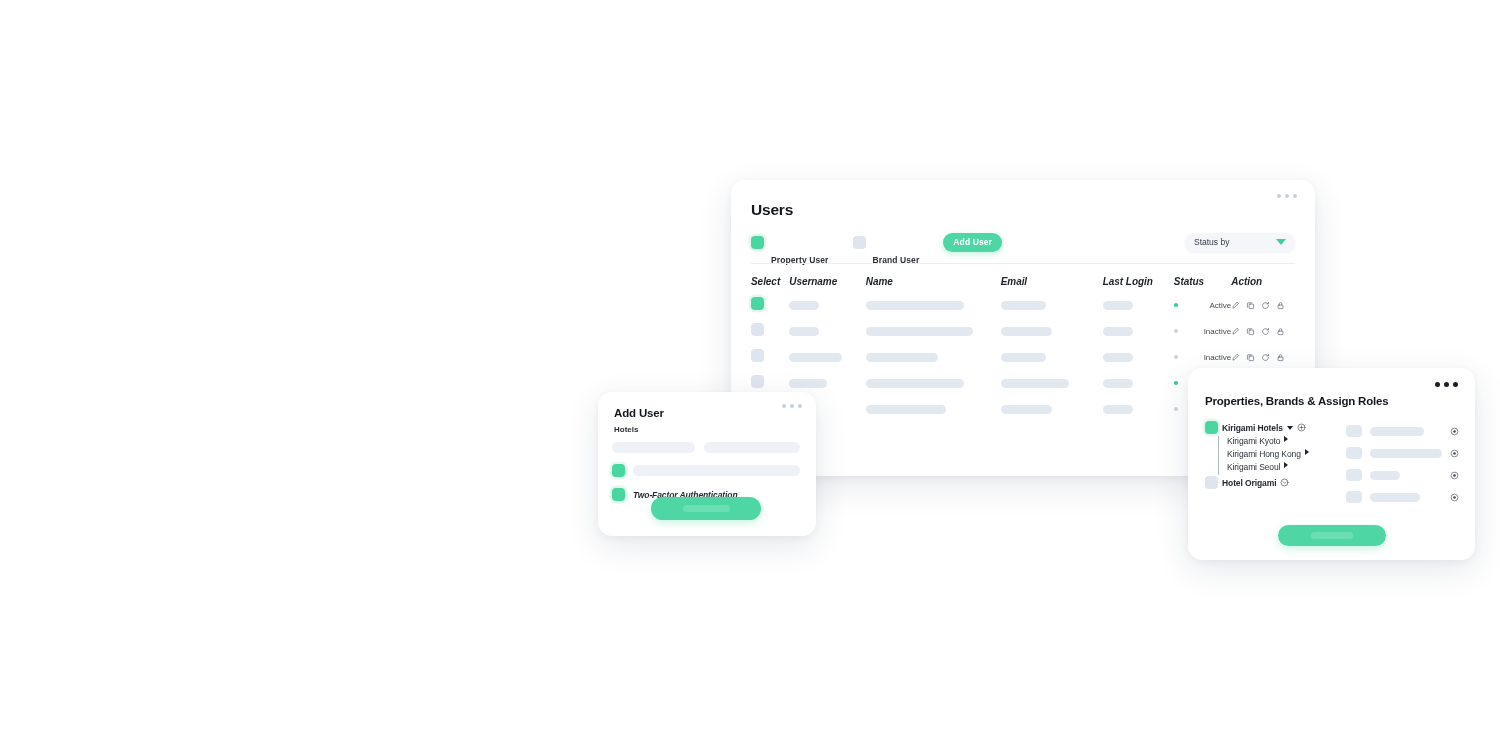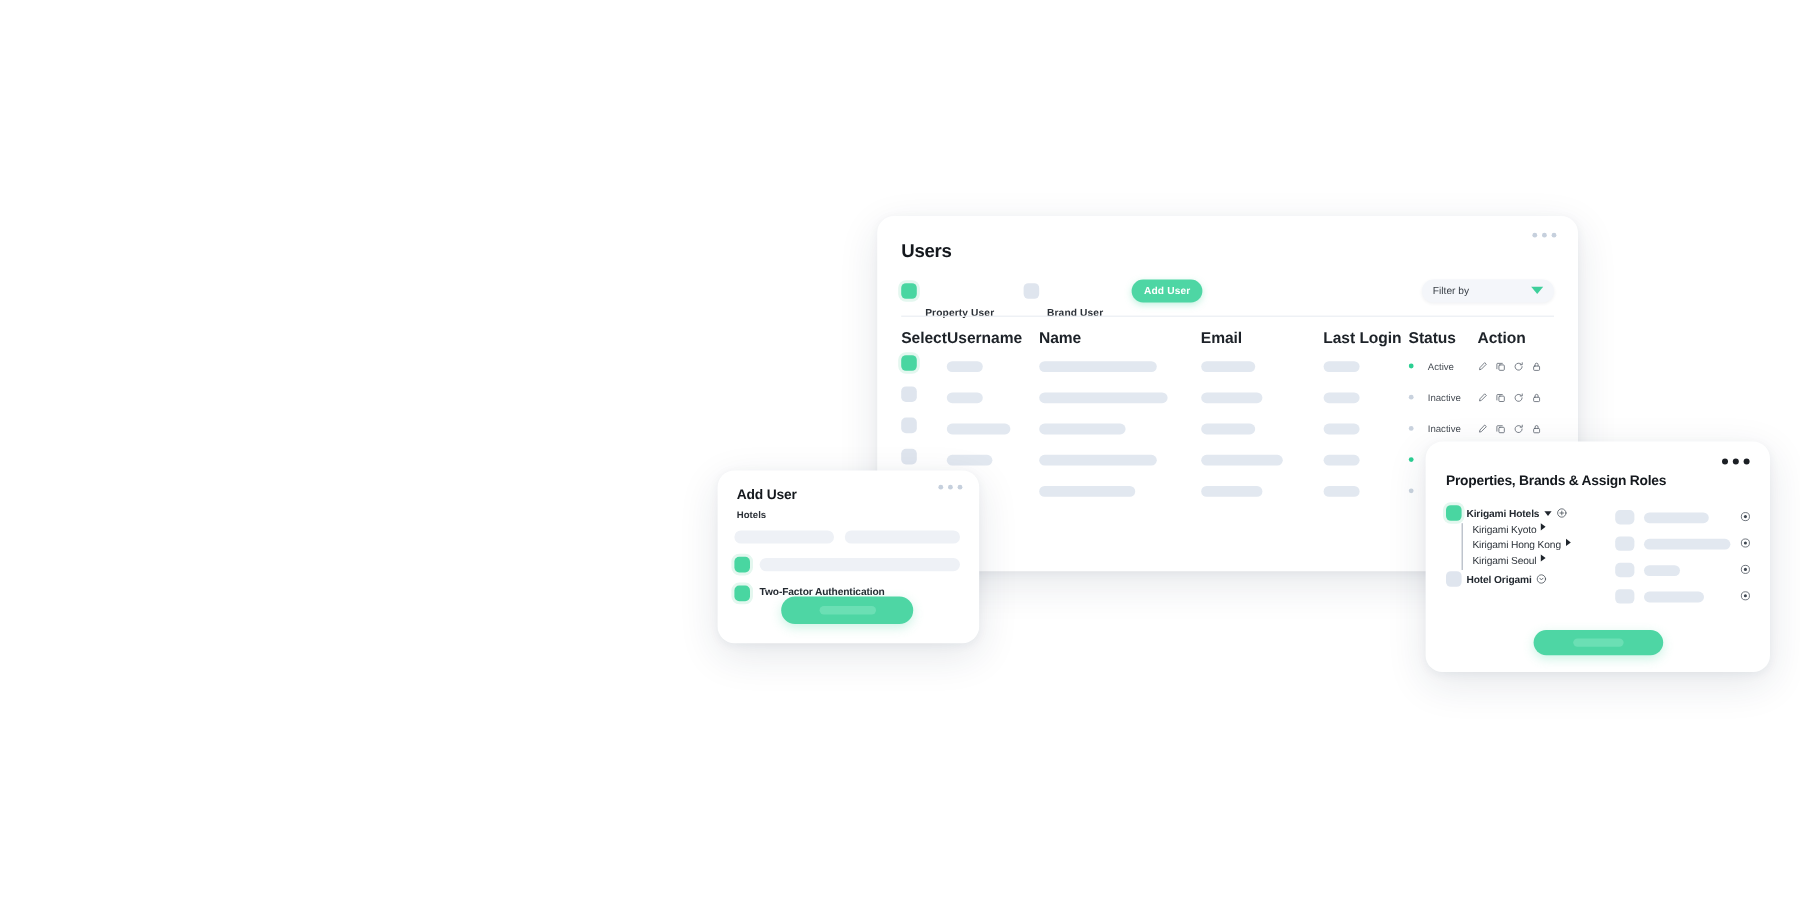--- a/index.html
+++ b/index.html
@@ -137,31 +137,31 @@
     height: 1px; background: #eaeef3;
   }
   .u-table {
     position: absolute; left: 20px; top: 90px; right: 20px;
   }
   .u-row {
     display: flex; align-items: center; height: 26px;
   }
   .u-row.head { height: 22px; }
   .u-row.head > div {
-    font-size: 13px; font-weight: 700; color: #1d2228; letter-spacing: -0.05px;
+    font-size: 10px; font-weight: 700; color: #1d2228; letter-spacing: -0.05px; font-style: italic;
   }
   .c-select { width: 42px; }
   .c-username { width: 84px; }
   .c-name { width: 148px; }
   .c-email { width: 112px; }
   .c-last { width: 78px; }
   .c-status { width: 63px; }
   .c-action { width: 70px; }
 
-  .status-cell { display: flex; align-items: center; gap: 12px; }
+  .status-cell { display: flex; align-items: center; gap: 12px; justify-content: space-between; }
   .status-dot { width: 4px; height: 4px; border-radius: 50%; background: #c9d2de; }
   .status-dot.active { background: #2bcf92; }
   .status-txt { font-size: 8px; color: #474d55; }
 
   .actions { display: flex; gap: 6px; align-items: center; }
   .actions svg { display: block; }
 
   
   #adduser-card {
     left: 598px; top: 392px;
@@ -175,21 +175,21 @@
   }
   .a-sub {
     position: absolute; left: 16px; top: 33px;
     font-size: 8px; font-weight: 700; color: #2b3037;
   }
   .a-fields { position: absolute; left: 14px; top: 50px; right: 16px; }
   .a-line1 { display: flex; gap: 9px; }
   .a-line1 .sk { height: 11px; }
   .a-line2 { display: flex; align-items: center; gap: 8px; margin-top: 11px; }
   .a-line2 .sk { height: 11px; flex: 1; }
-  .a-tfa { display: flex; gap: 8px; margin-top: 11px; }
+  .a-tfa { display: flex; align-items: center; gap: 8px; margin-top: 11px; font-style: italic; }
   .a-tfa .lbl { font-size: 8.5px; font-weight: 700; color: #232930; letter-spacing: -0.1px; }
   .a-submit {
     position: absolute; left: 53px; top: 105px;
     width: 110px; height: 23px;
     background: #4ed6a4; border-radius: 999px; border: none;
     display: flex; align-items: center; justify-content: center;
     cursor: pointer;
     box-shadow: 0 3px 9px rgba(78,214,164,0.30);
   }
   .a-submit .sk { background: #6bdfb4; width: 47px; height: 7px; }
@@ -268,21 +268,21 @@
     <div class="u-legend">
       <span class="chk on"></span>
       <span class="lbl">Property User</span>
     </div>
     <div class="u-legend">
       <span class="chk"></span>
       <span class="lbl">Brand User</span>
     </div>
     <button class="add-user-btn">Add User</button>
     <div class="filter-by">
-      <span class="fb-lbl">Filter by</span>
+      <span class="fb-lbl">Status by</span>
       <span class="caret-down"></span>
     </div>
   </div>
 
   <div class="u-divider"></div>
 
   <div class="u-table">
     <div class="u-row head">
       <div class="c-select">Select</div>
       <div class="c-username">Username</div>

